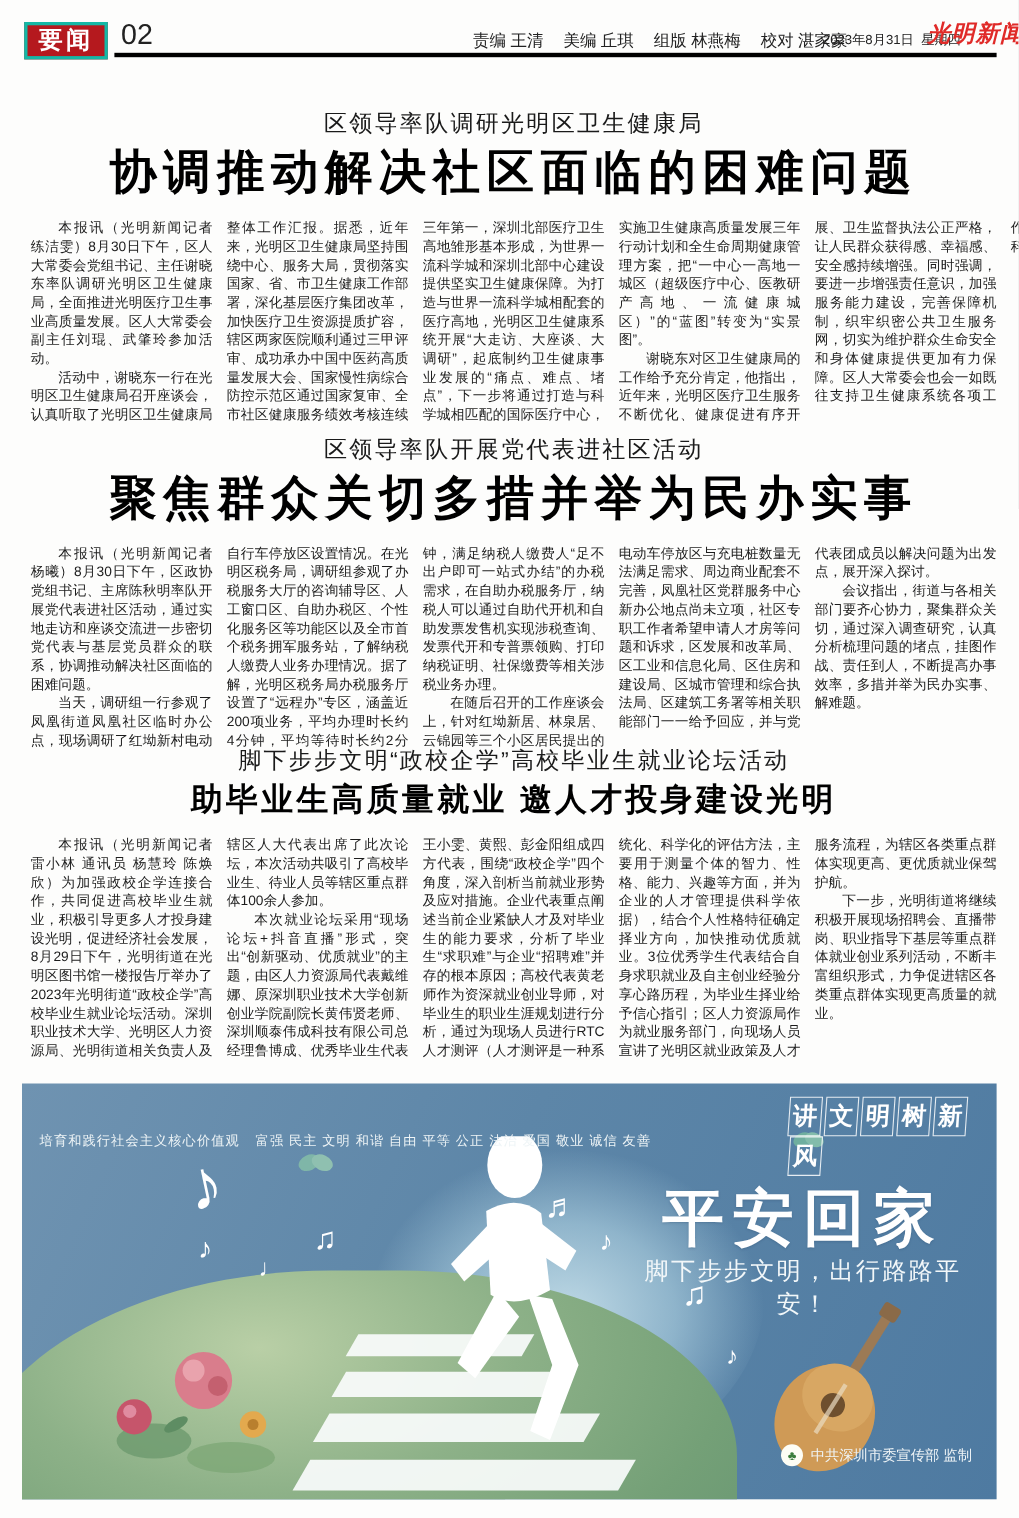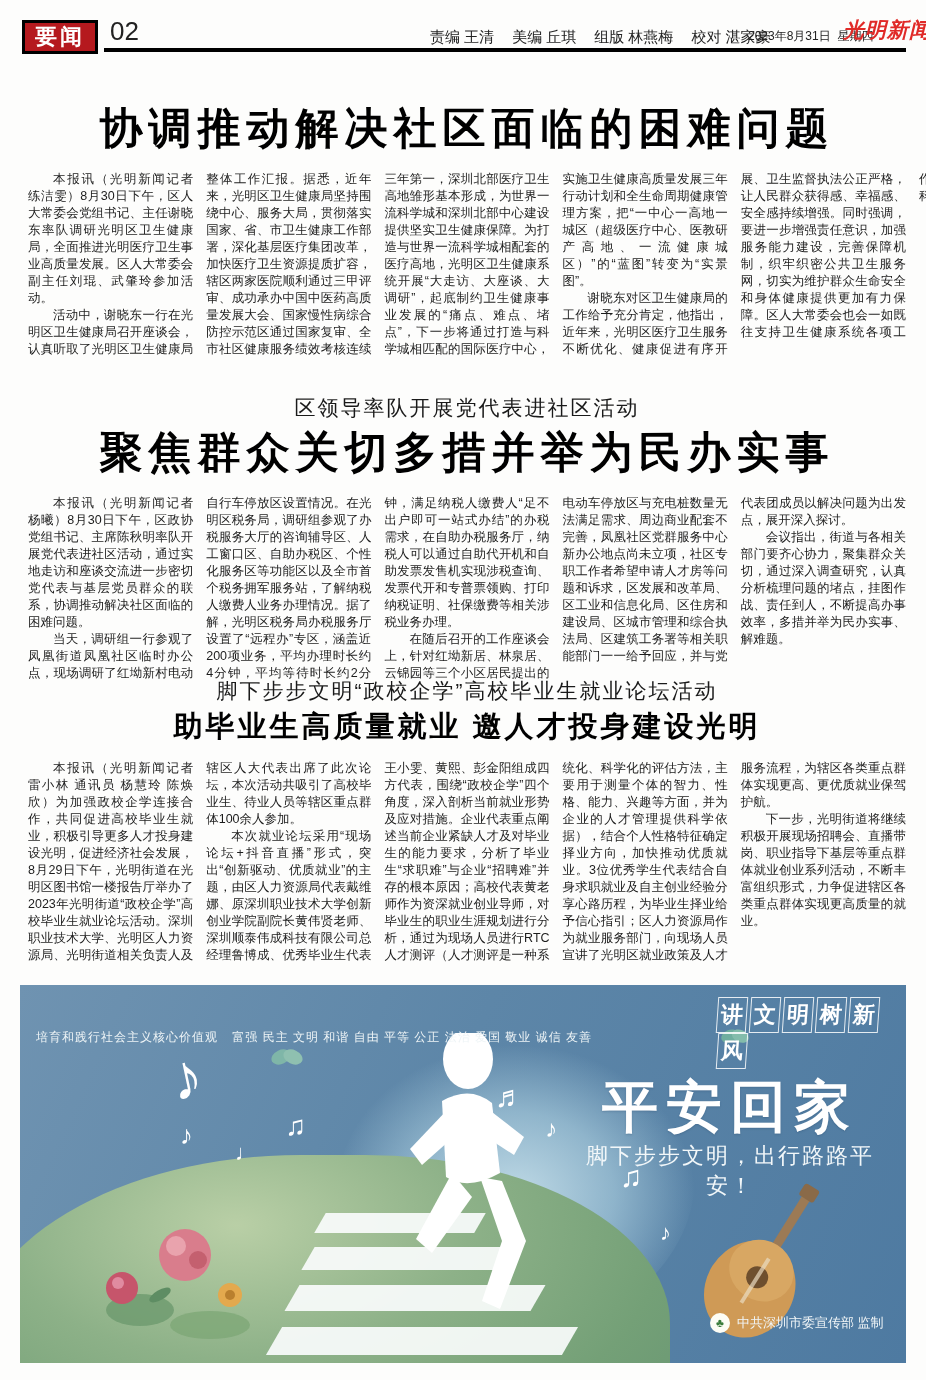--- a/index.html
+++ b/index.html
@@ -6,21 +6,21 @@
   html,body { background:#e9e9e9; }
   .page {
     position:relative; width:926px; height:1380px; margin:0 auto;
     background:#fdfdfc; overflow:hidden;
     font-family:"Liberation Sans","DejaVu Sans",sans-serif; color:#111;
   }
   
   .masthead-bar { position:absolute; left:0; top:0; width:926px; height:58px; }
   .section-badge {
     position:absolute; left:22px; top:20px; width:76px; height:34px;
-    background:#b5191e; border:3px solid #000000; color:#fff;
+    background:#b5191e; border:3px solid #14b8a6; color:#fff;
     font-size:22px; font-weight:bold; letter-spacing:3px;
     display:flex; align-items:center; justify-content:center;
   }
   .page-num { position:absolute; left:110px; top:16px; font-size:26px; color:#222; font-weight:500; }
   .head-rule { position:absolute; left:104px; top:48px; width:802px; height:4px; background:#000; }
   .staff-line { position:absolute; left:430px; top:28px; font-size:15px; color:#222; white-space:nowrap; }
   .staff-line .pair { margin-right:14px; }
   .staff-line .role { margin-right:4px; }
   .date-line { position:absolute; left:748px; top:28px; font-size:12px; color:#222; white-space:nowrap; }
   .brand {
@@ -88,20 +88,21 @@
       <span class="pair"><span class="role">组版</span><span>林燕梅</span></span>
       <span class="pair"><span class="role">校对</span><span>湛家豪</span></span>
     </div>
     <div class="date-line">
       <span>2023年8月31日</span>&nbsp;&nbsp;<span>星期四</span>
     </div>
     <div class="brand">光明新闻</div>
   </div>
 
   <div class="article a1">
+    <div class="kicker">区领导率队调研光明区卫生健康局</div>
     <div class="headline">协调推动解决社区面临的困难问题</div>
     <div class="body-cols">
       <p>本报讯（光明新闻记者 练洁雯）8月30日下午，区人大常委会党组书记、主任谢晓东率队调研光明区卫生健康局，全面推进光明医疗卫生事业高质量发展。区人大常委会副主任刘琨、武肇玲参加活动。</p>
       <p>活动中，谢晓东一行在光明区卫生健康局召开座谈会，认真听取了光明区卫生健康局整体工作汇报。据悉，近年来，光明区卫生健康局坚持围绕中心、服务大局，贯彻落实国家、省、市卫生健康工作部署，深化基层医疗集团改革，加快医疗卫生资源提质扩容，辖区两家医院顺利通过三甲评审、成功承办中国中医药高质量发展大会、国家慢性病综合防控示范区通过国家复审、全市社区健康服务绩效考核连续三年第一，深圳北部医疗卫生高地雏形基本形成，为世界一流科学城和深圳北部中心建设提供坚实卫生健康保障。为打造与世界一流科学城相配套的医疗高地，光明区卫生健康系统开展“大走访、大座谈、大调研”，起底制约卫生健康事业发展的“痛点、难点、堵点”，下一步将通过打造与科学城相匹配的国际医疗中心，实施卫生健康高质量发展三年行动计划和全生命周期健康管理方案，把“一中心一高地一城区（超级医疗中心、医教研产高地、一流健康城区）”的“蓝图”转变为“实景图”。</p>
       <p>谢晓东对区卫生健康局的工作给予充分肯定，他指出，近年来，光明区医疗卫生服务不断优化、健康促进有序开展、卫生监督执法公正严格，让人民群众获得感、幸福感、安全感持续增强。同时强调，要进一步增强责任意识，加强服务能力建设，完善保障机制，织牢织密公共卫生服务网，切实为维护群众生命安全和身体健康提供更加有力保障。区人大常委会也会一如既往支持卫生健康系统各项工作，大力推进打造与世界一流科学城相配套的医疗高地。</p>
     </div>
   </div>
 
   <div class="article a2">
     <div class="kicker">区领导率队开展党代表进社区活动</div>

